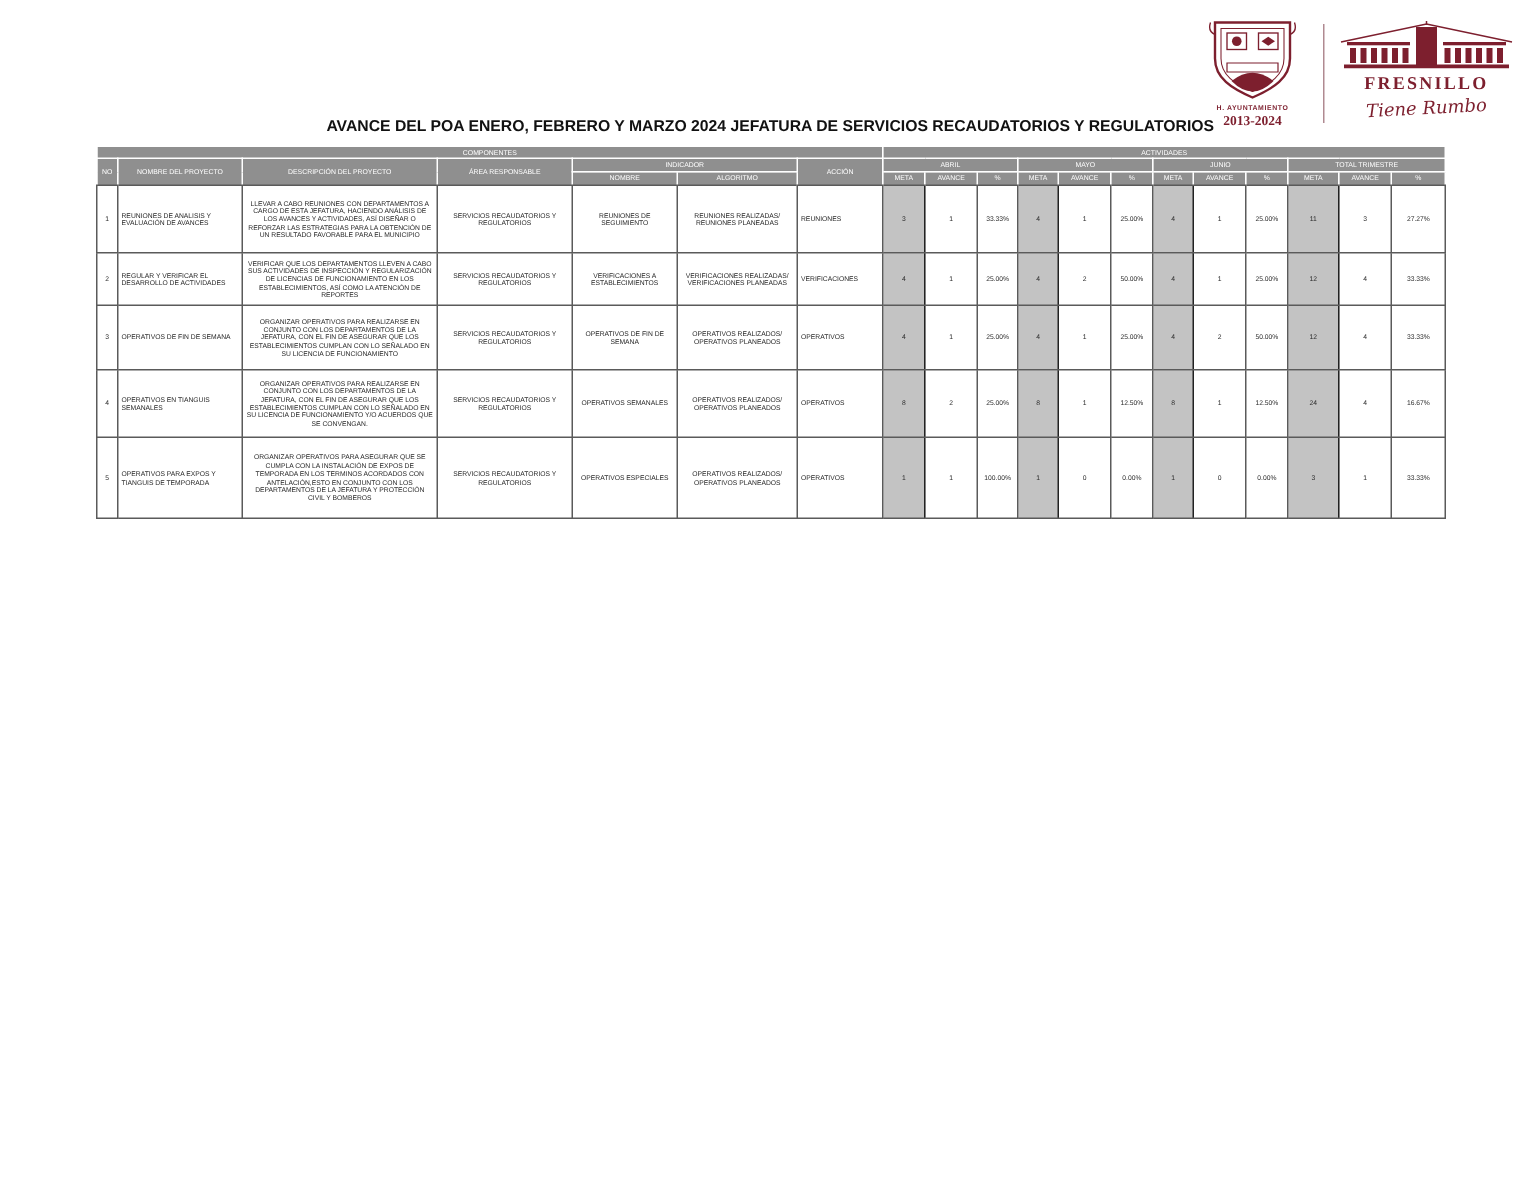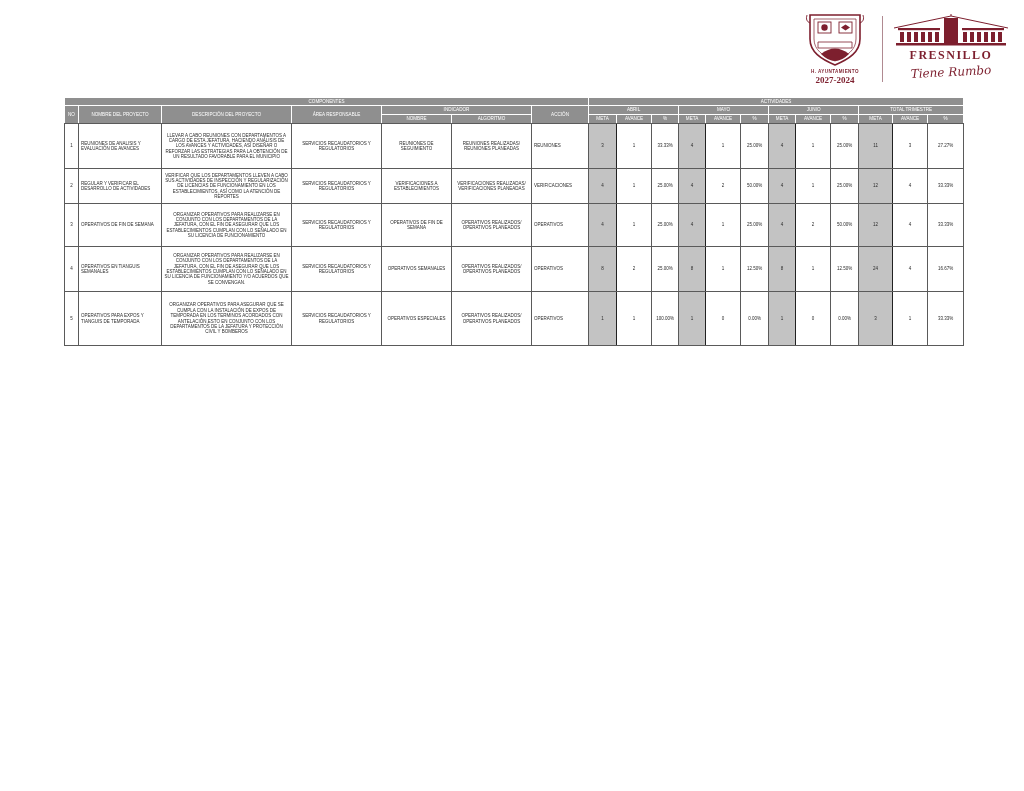--- a/index.html
+++ b/index.html
@@ -55,21 +55,21 @@
       <path d="M10 7 h42 v20 c0 11 -9 17 -21 22 c-12 -5 -21 -11 -21 -22 z" fill="none" stroke="#7d1f2e" stroke-width="0.7"></path>
       <rect x="14" y="10" width="13" height="11" fill="none" stroke="#7d1f2e" stroke-width="0.9"></rect>
       <rect x="35" y="10" width="13" height="11" fill="none" stroke="#7d1f2e" stroke-width="0.9"></rect>
       <circle cx="20.5" cy="15.5" r="3.2" fill="#7d1f2e"></circle>
       <path d="M37 15.5 l4.5 -3 l4.5 3 l-4.5 3 z" fill="#7d1f2e"></path>
       <path d="M14 30 h34 v6 h-34 z" fill="none" stroke="#7d1f2e" stroke-width="0.8"></path>
       <path d="M17 42 q14 -11 28 0 q-7 7 -14 7 q-7 0 -14 -7 z" fill="#7d1f2e"></path>
       <path d="M3 3 q-2 6 3 8 M59 3 q2 6 -3 8" fill="none" stroke="#7d1f2e" stroke-width="0.9"></path>
     </svg>
     <div class="crest-caption">H. AYUNTAMIENTO</div>
-    <div class="crest-years">2027-2024</div>
+    <div class="crest-years">2013-2024</div>
     <div class="brand-divider"></div>
     <svg class="building" viewBox="0 0 118 34">
       <path d="M2 14 L59 2 L116 14" fill="none" stroke="#7d1f2e" stroke-width="1"></path>
       <line x1="59" y1="2" x2="59" y2="0" stroke="#7d1f2e" stroke-width="1"></line>
       <rect x="52" y="4" width="14" height="26" fill="#7d1f2e"></rect>
       <rect x="6" y="14" width="42" height="2.2" fill="#7d1f2e"></rect>
       <rect x="70" y="14" width="42" height="2.2" fill="#7d1f2e"></rect>
       <g fill="#7d1f2e">
         <rect x="8" y="18" width="4" height="10"></rect>
           <rect x="15" y="18" width="4" height="10"></rect>
@@ -83,20 +83,21 @@
           <rect x="92" y="18" width="4" height="10"></rect>
         <rect x="99" y="18" width="4" height="10"></rect>
           <rect x="106" y="18" width="4" height="10"></rect>
       </g>
       <rect x="4" y="29" width="110" height="2.5" fill="#7d1f2e"></rect>
     </svg>
     <div class="brand-name">FRESNILLO</div>
     <div class="brand-tagline">Tiene Rumbo</div>
   </div>
 
+  <div class="doc-title">AVANCE DEL POA ENERO, FEBRERO Y MARZO 2024 JEFATURA DE SERVICIOS RECAUDATORIOS Y REGULATORIOS</div>
 
   <table class="poa-table">
     <colgroup>
       <col style="width:14px">
         <col style="width:83px">
         <col style="width:130px">
         <col style="width:90px">
       <col style="width:70px">
         <col style="width:80px">
         <col style="width:57px">

